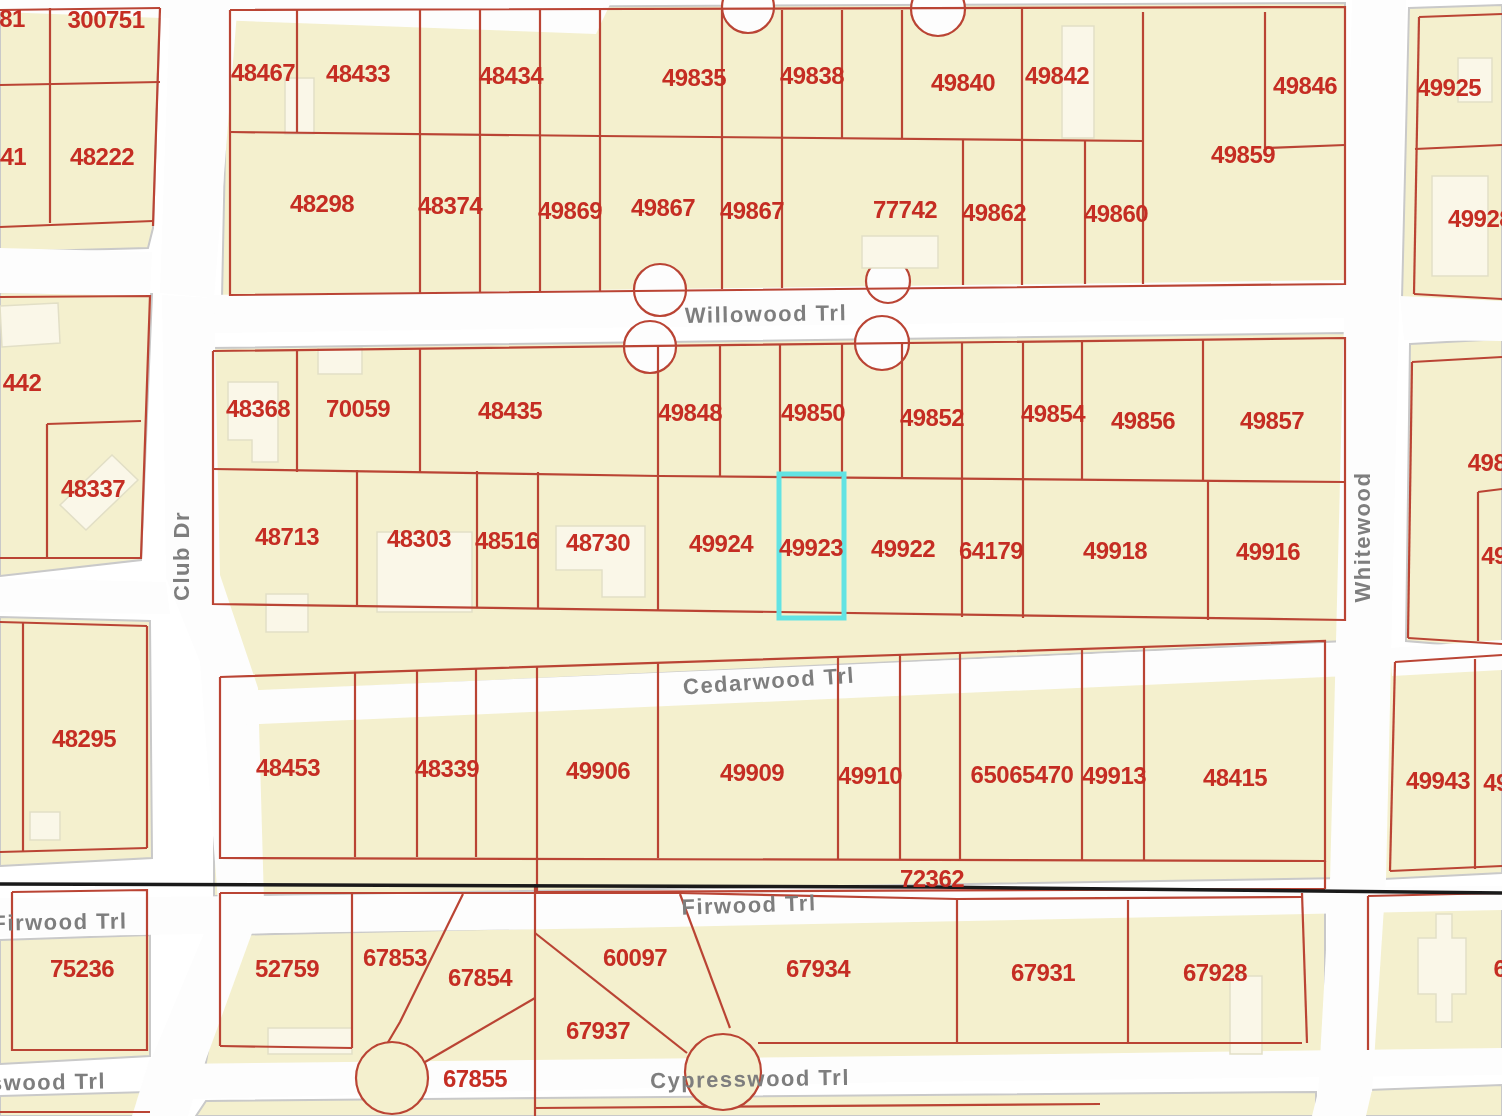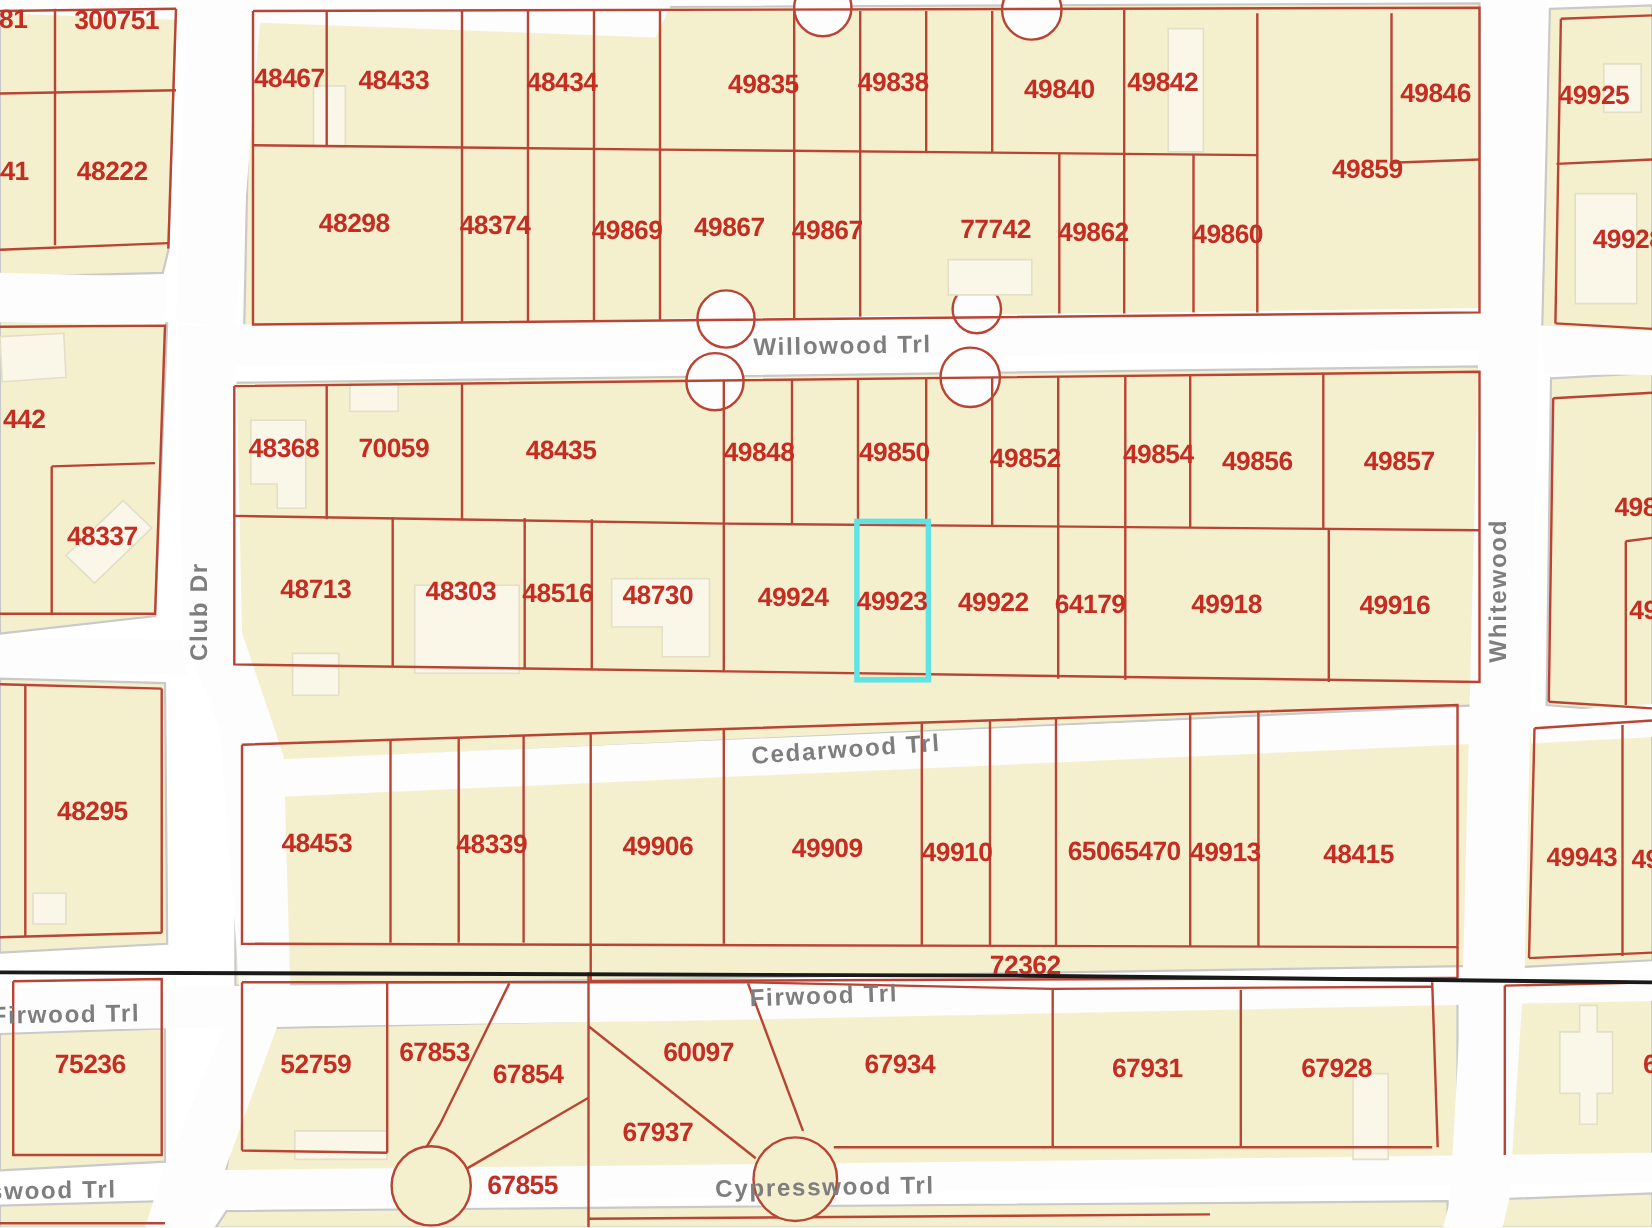--- a/index.html
+++ b/index.html
@@ -1,16 +1,16 @@
 <!DOCTYPE html>
 <html><head>
 <meta charset="utf-8">
 <style>
   html,body{margin:0;padding:0;background:#ffffff;}
-  #map-wrap{position:relative;width:1502px;height:1116px;overflow:hidden;background:#fef9c3;}
+  #map-wrap{position:relative;width:1502px;height:1116px;overflow:hidden;background:#d946ef;}
   svg{display:block;font-family:"Liberation Sans","DejaVu Sans",sans-serif;}
   text{user-select:none;}
   .parcel-label{font-weight:bold;font-size:24px;letter-spacing:-0.5px;}
   .street-label{font-weight:bold;font-size:22px;letter-spacing:1.5px;}
 </style>
 </head>
 <body>
 
 <div id="map-wrap">
   <svg id="map" xmlns="http://www.w3.org/2000/svg" width="1502" height="1116" viewBox="0 0 1502 1116" style="background: rgb(255, 255, 255);">

